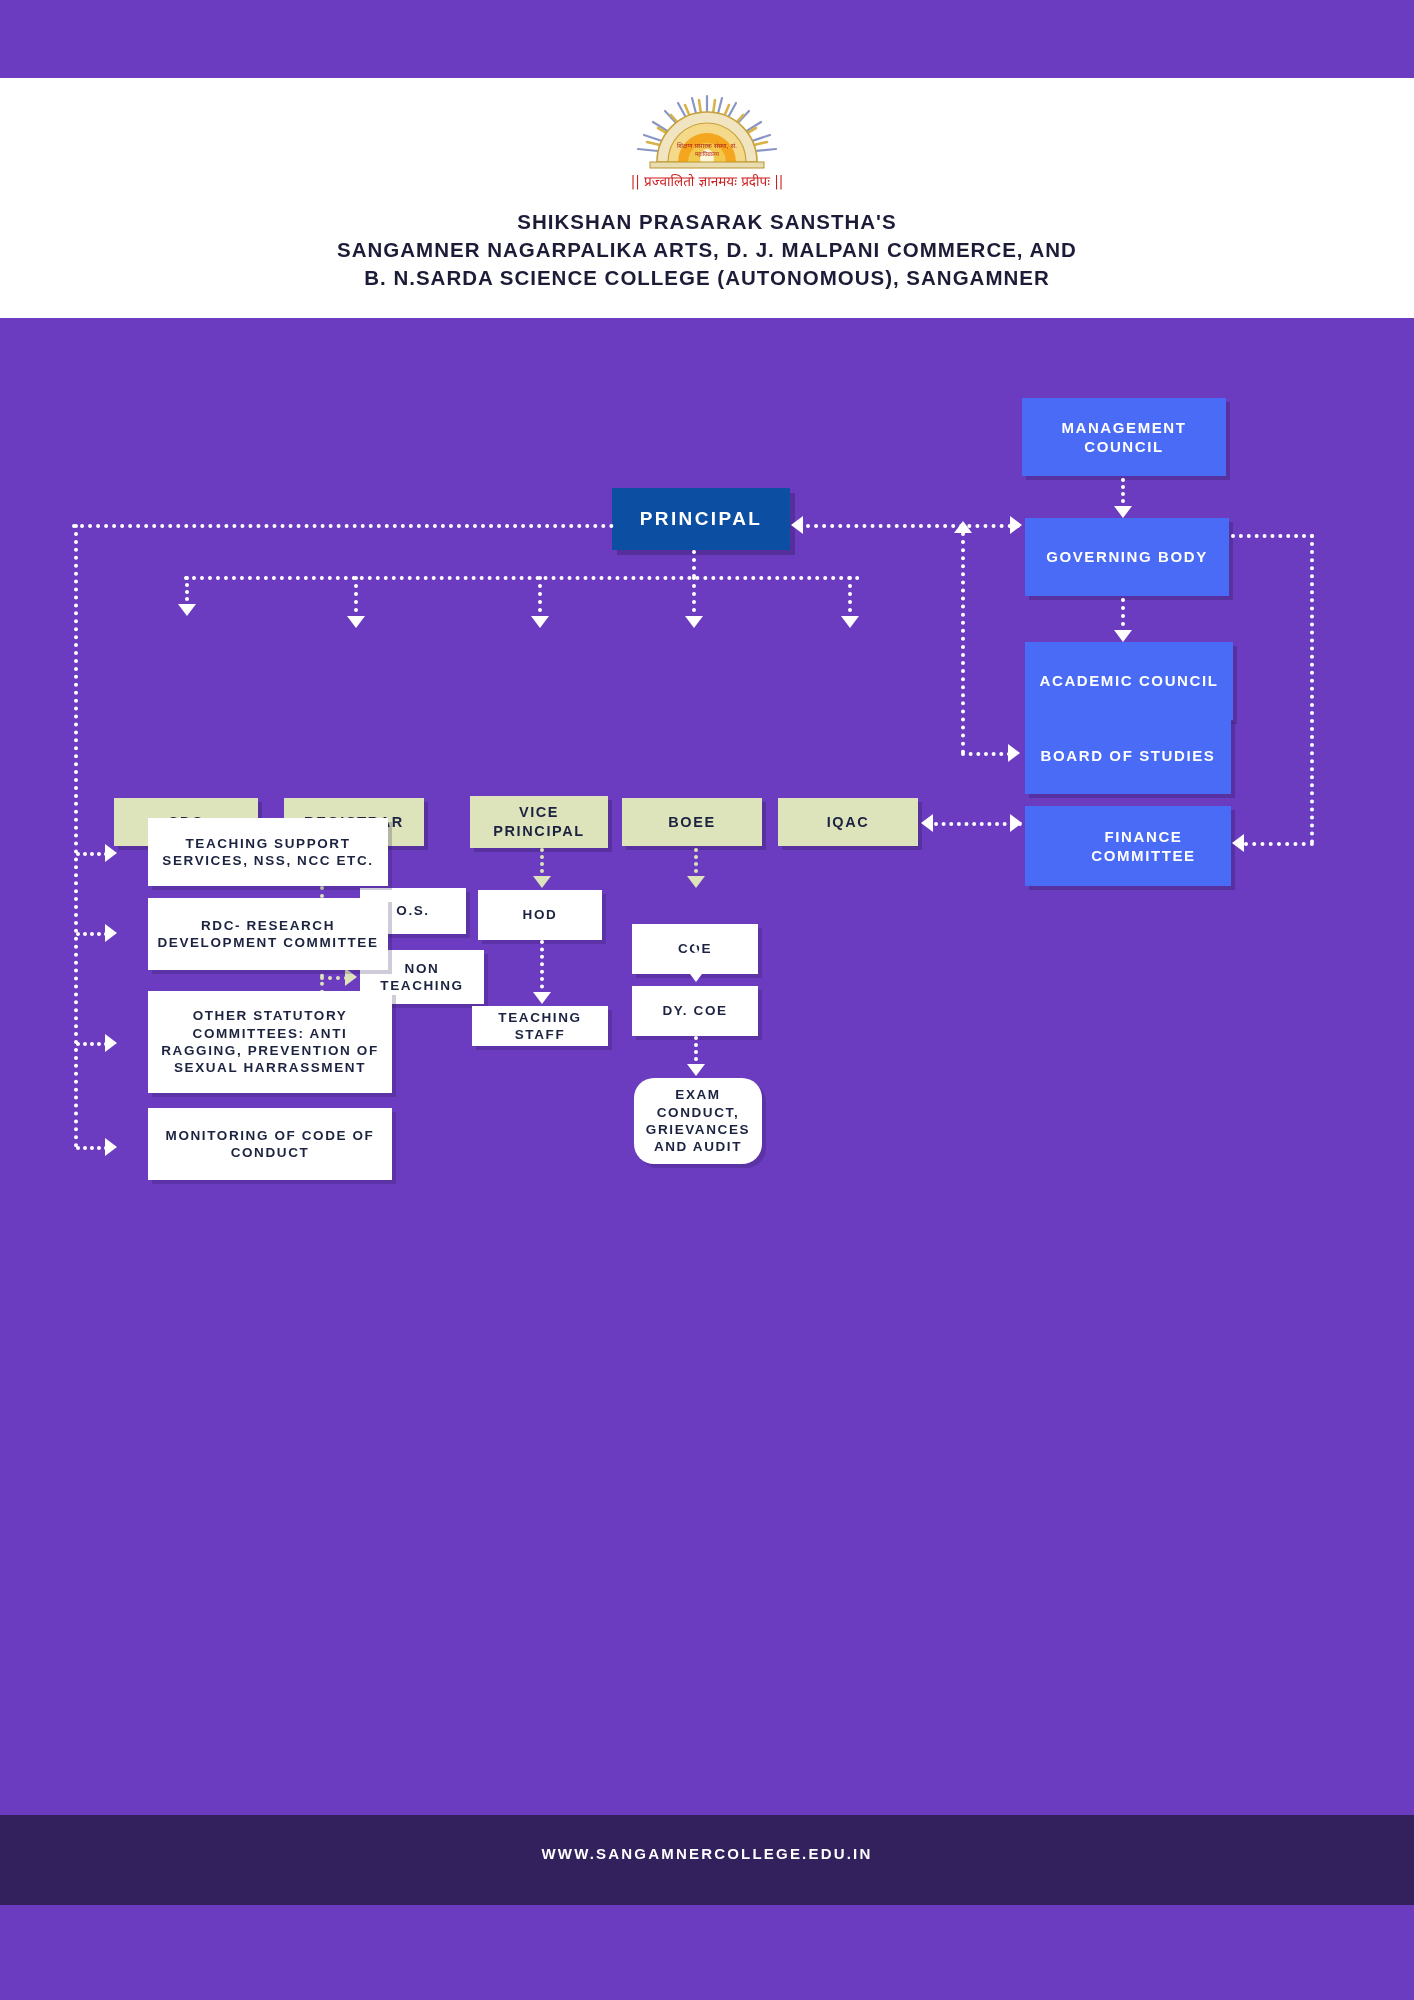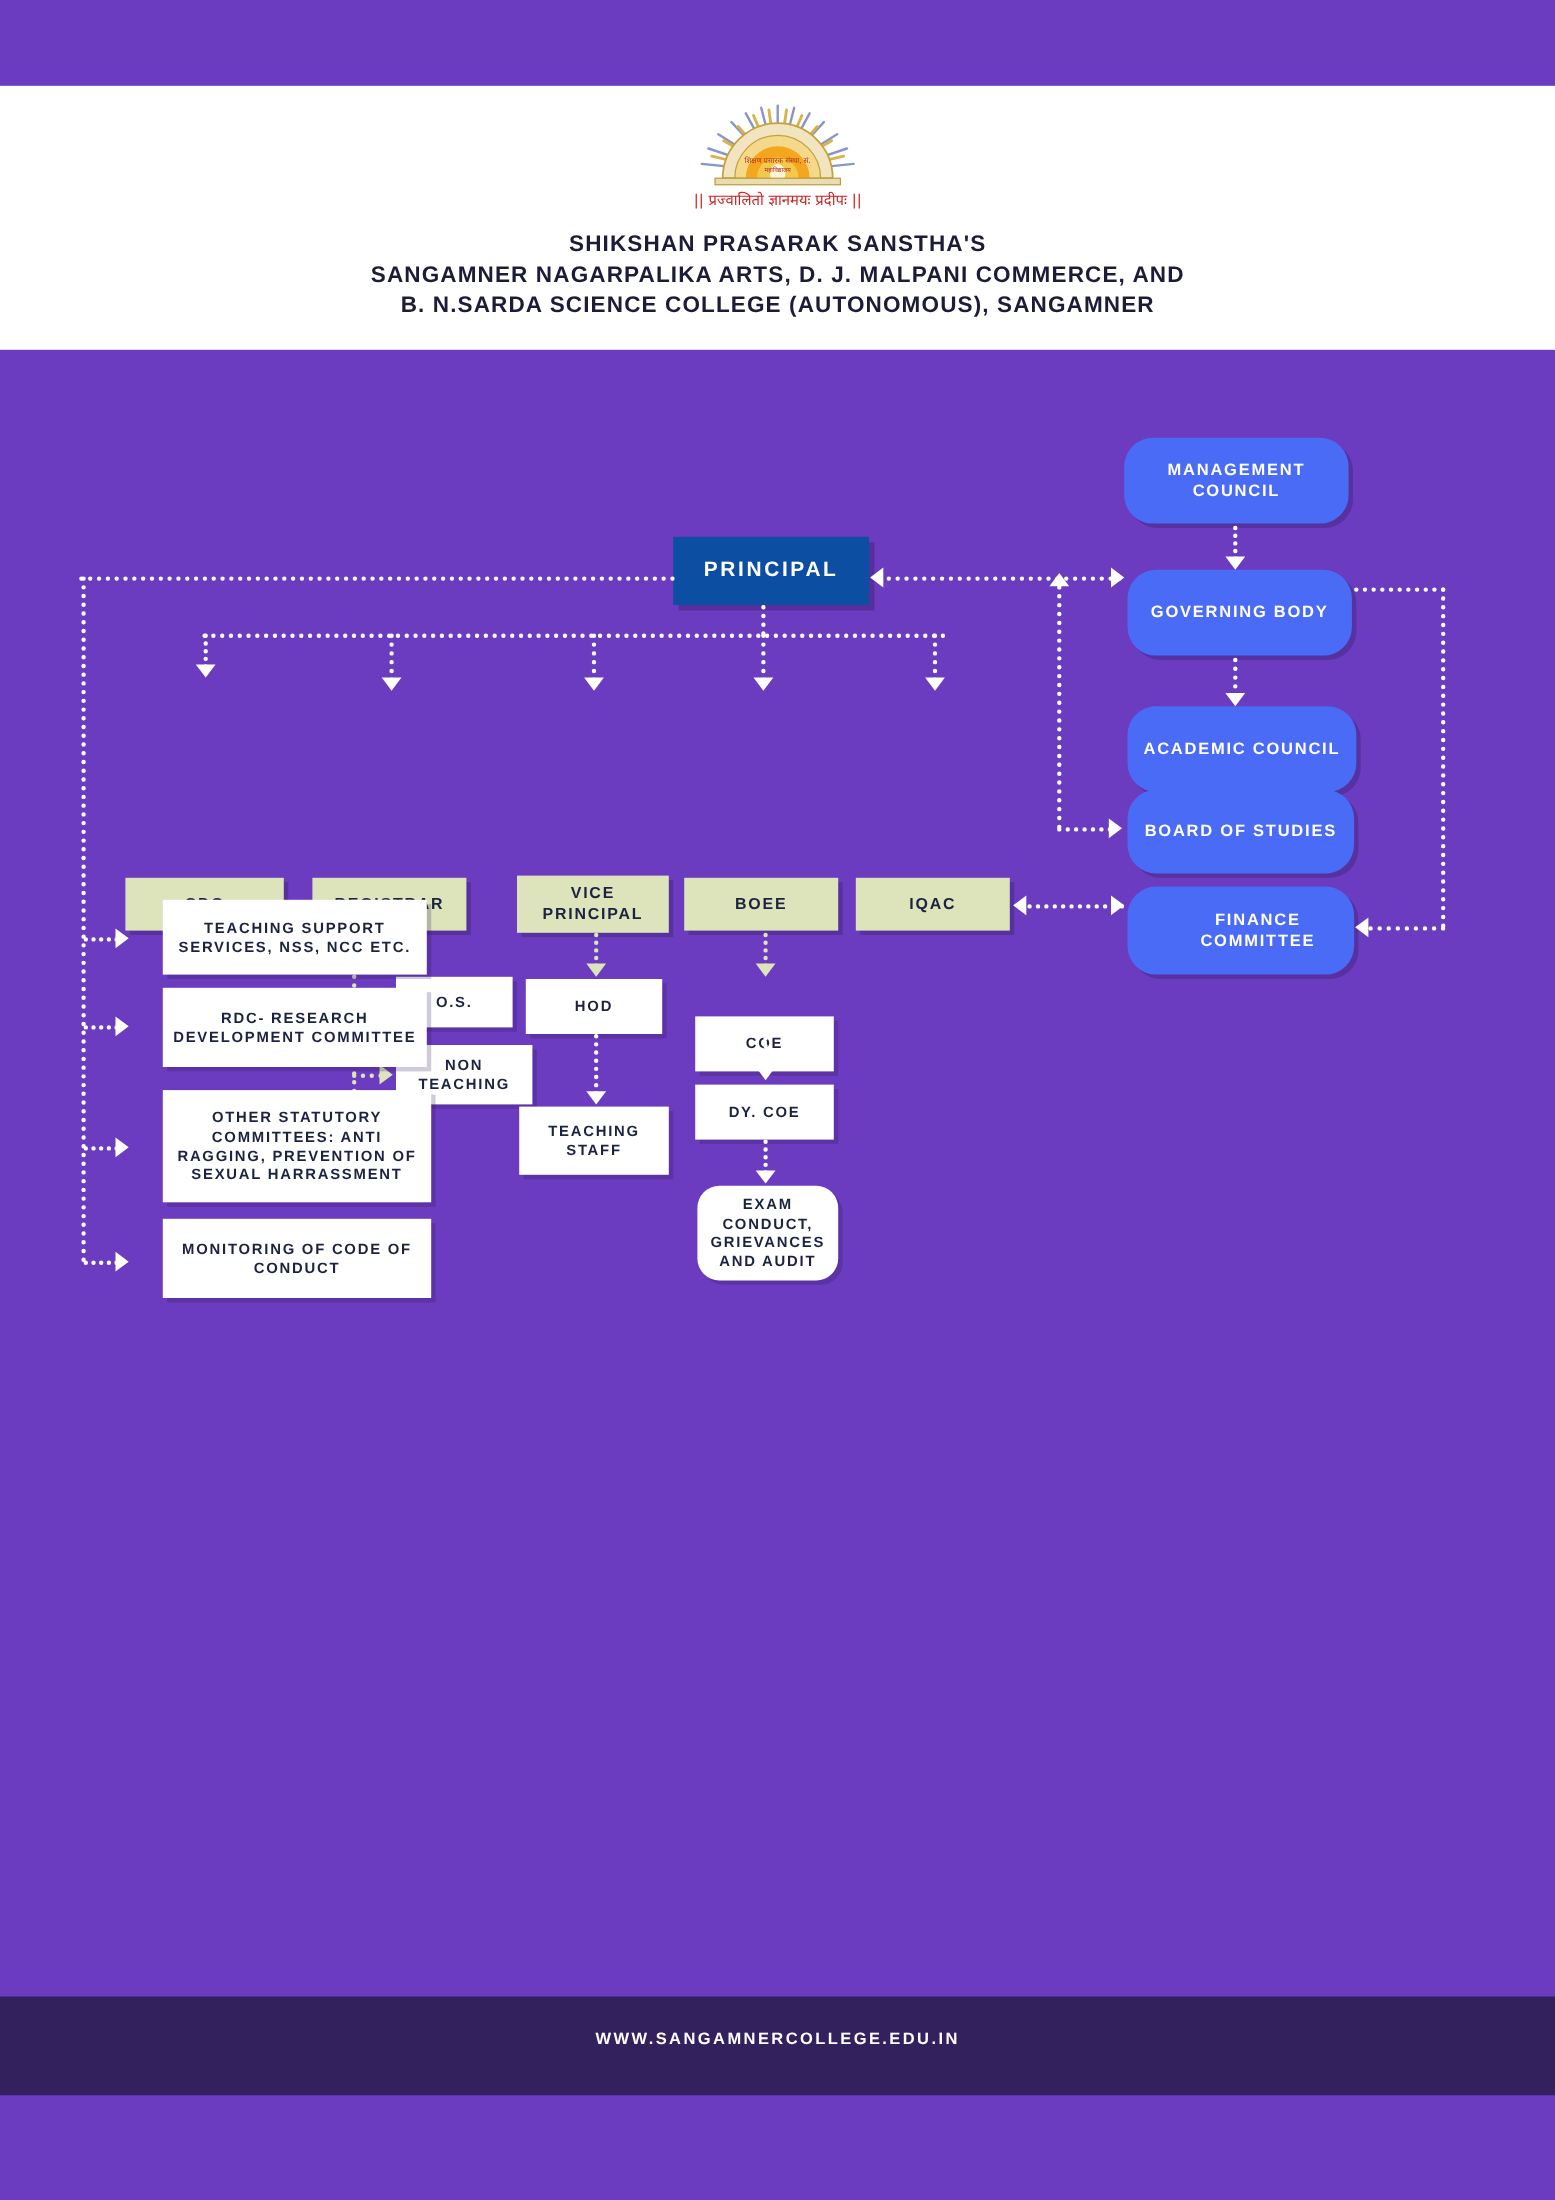--- a/index.html
+++ b/index.html
@@ -31,21 +31,21 @@
   
   .canvas{position:absolute;left:0;top:318px;width:1414px;height:1497px;background:#6b3cbf;}
 
   
   .node{position:absolute;box-sizing:border-box;display:flex;align-items:center;
         justify-content:center;text-align:center;font-weight:bold;
         letter-spacing:1.6px;line-height:1.28;}
   .node span{display:block;padding:0 6px;}
 
   .n-blue{background:#4a6bf5;color:#ffffff;font-size:15px;
-          box-shadow:4px 4px 0 rgba(40,20,80,0.28);border-radius:26px;}
+          box-shadow:4px 4px 0 rgba(40,20,80,0.28);}
   .n-principal{background:#0b4ea2;color:#ffffff;font-size:19px;letter-spacing:2.4px;
           box-shadow:5px 5px 0 rgba(40,20,80,0.30);}
   .n-green{background:#dde3ba;color:#1c2340;font-size:14.5px;
           box-shadow:4px 4px 0 rgba(40,20,80,0.28);}
   .n-white{background:#ffffff;color:#1c2340;font-size:13.5px;
           box-shadow:4px 4px 0 rgba(40,20,80,0.22);}
 
   
   .dv{position:absolute;width:0;border-left:4px dotted #ffffff;}
   .dh{position:absolute;height:0;border-top:4px dotted #ffffff;}
@@ -237,21 +237,21 @@
     <div class="dv-g" style="left:540px;top:530px;height:32px;"></div>
     <div class="arw arw-d-g" style="left:533px;top:558px;"></div>
 
     <div class="node n-white" style="left:478px;top:572px;width:124px;height:50px;">
       <span>HOD</span>
     </div>
 
     <div class="dv" style="left:540px;top:622px;height:56px;"></div>
     <div class="arw arw-d" style="left:533px;top:674px;"></div>
 
-    <div class="node n-white" style="left:472px;top:688px;width:136px;height:62px;">
+    <div class="node n-white" style="left:472px;top:688px;width:136px;height:40px;">
       <span>TEACHING STAFF</span>
     </div>
 
     <div class="dv-g" style="left:694px;top:530px;height:32px;"></div>
     <div class="arw arw-d-g" style="left:687px;top:558px;"></div>
 
     <div class="node n-white" style="left:632px;top:574px;width:126px;height:50px;margin-top:32px;">
       <span>COE</span>
     </div>
 

